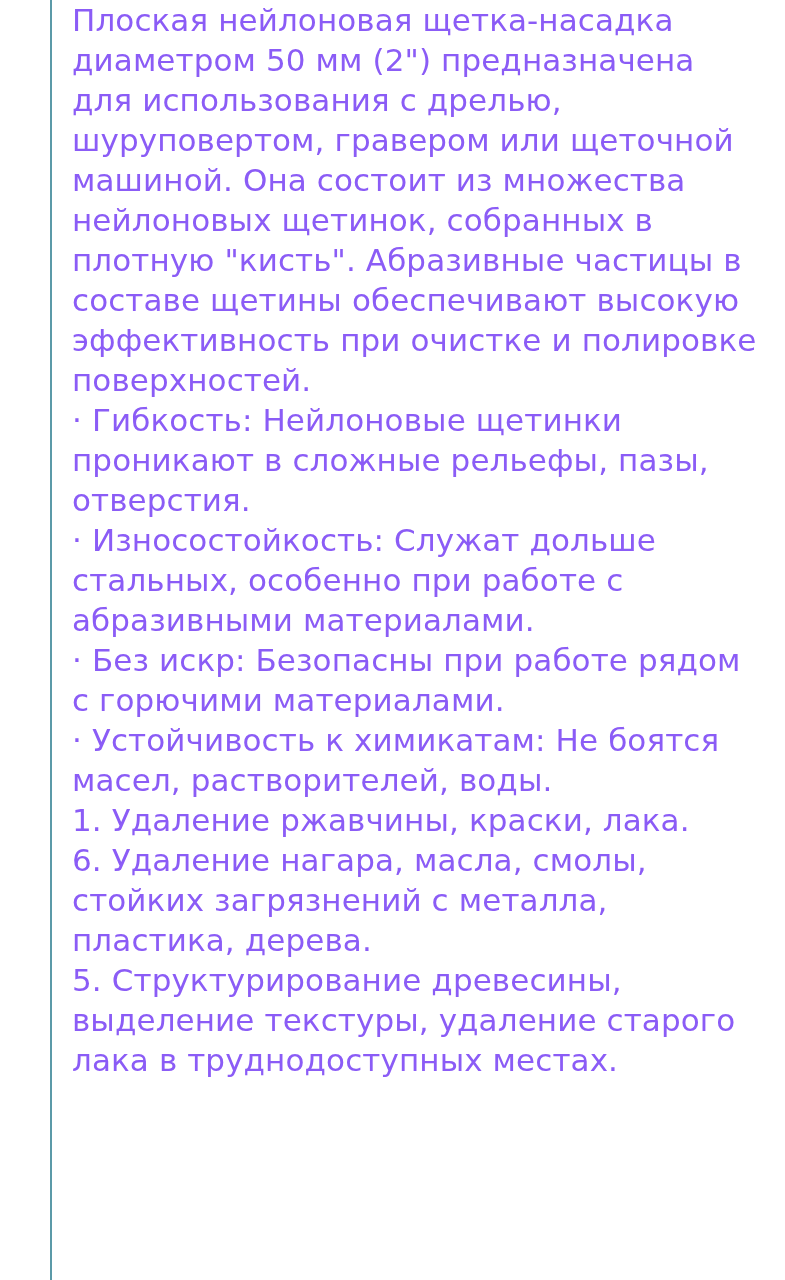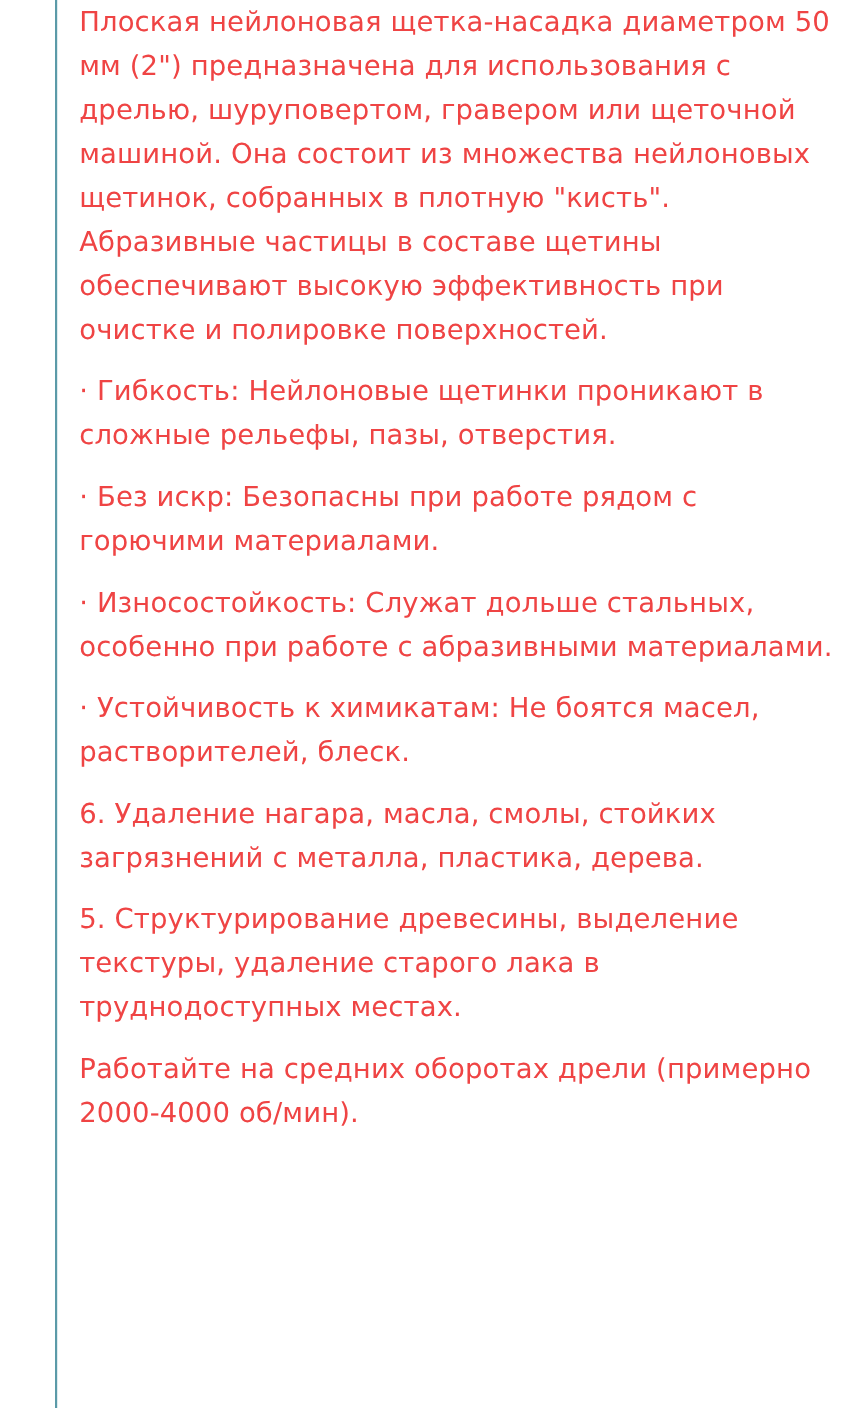--- a/index.html
+++ b/index.html
@@ -29,43 +29,43 @@
     height: 1280px;
     background: #5b9aa8;
   }
   .content {
     position: absolute;
     left: 72px;
     top: 0px;
     width: 690px;
   }
   .para {
-    font-size: 25px;
+    font-size: 31px;
     line-height: 40px;
     letter-spacing: 0.1px;
-    color: #ef4444;
+    color: #8b5cf6;
     margin: 0;
     white-space: pre-wrap;
     word-wrap: break-word;
   }
   .para + .para {
-    margin-top: 16px;
+    margin-top: 0;
   }
 </style>
 </head>
 <body>
 
 <div class="page">
 
   <div class="accent-rule"></div>
 
   <div class="content">
     <p class="para">Плоская нейлоновая щетка-насадка диаметром 50 мм (2") предназначена для использования с дрелью, шуруповертом, гравером или щеточной машиной. Она состоит из множества нейлоновых щетинок, собранных в плотную "кисть". Абразивные частицы в составе щетины обеспечивают высокую эффективность при очистке и полировке поверхностей.</p>
     <p class="para">· Гибкость: Нейлоновые щетинки проникают в сложные рельефы, пазы, отверстия.</p>
+    <p class="para">· Износостойкость: Служат дольше стальных, особенно при работе с абразивными материалами.</p>
     <p class="para">· Без искр: Безопасны при работе рядом с горючими материалами.</p>
-    <p class="para">· Износостойкость: Служат дольше стальных, особенно при работе с абразивными материалами.</p>
-    <p class="para">· Устойчивость к химикатам: Не боятся масел, растворителей, блеск.</p>
+    <p class="para">· Устойчивость к химикатам: Не боятся масел, растворителей, воды.</p>
+    <p class="para">1. Удаление ржавчины, краски, лака.</p>
     <p class="para">6. Удаление нагара, масла, смолы, стойких загрязнений с металла, пластика, дерева.</p>
     <p class="para">5. Структурирование древесины, выделение текстуры, удаление старого лака в труднодоступных местах.</p>
-    <p class="para">Работайте на средних оборотах дрели (примерно 2000-4000 об/мин).</p>
   </div>
 
 </div>
 
 </body></html>

